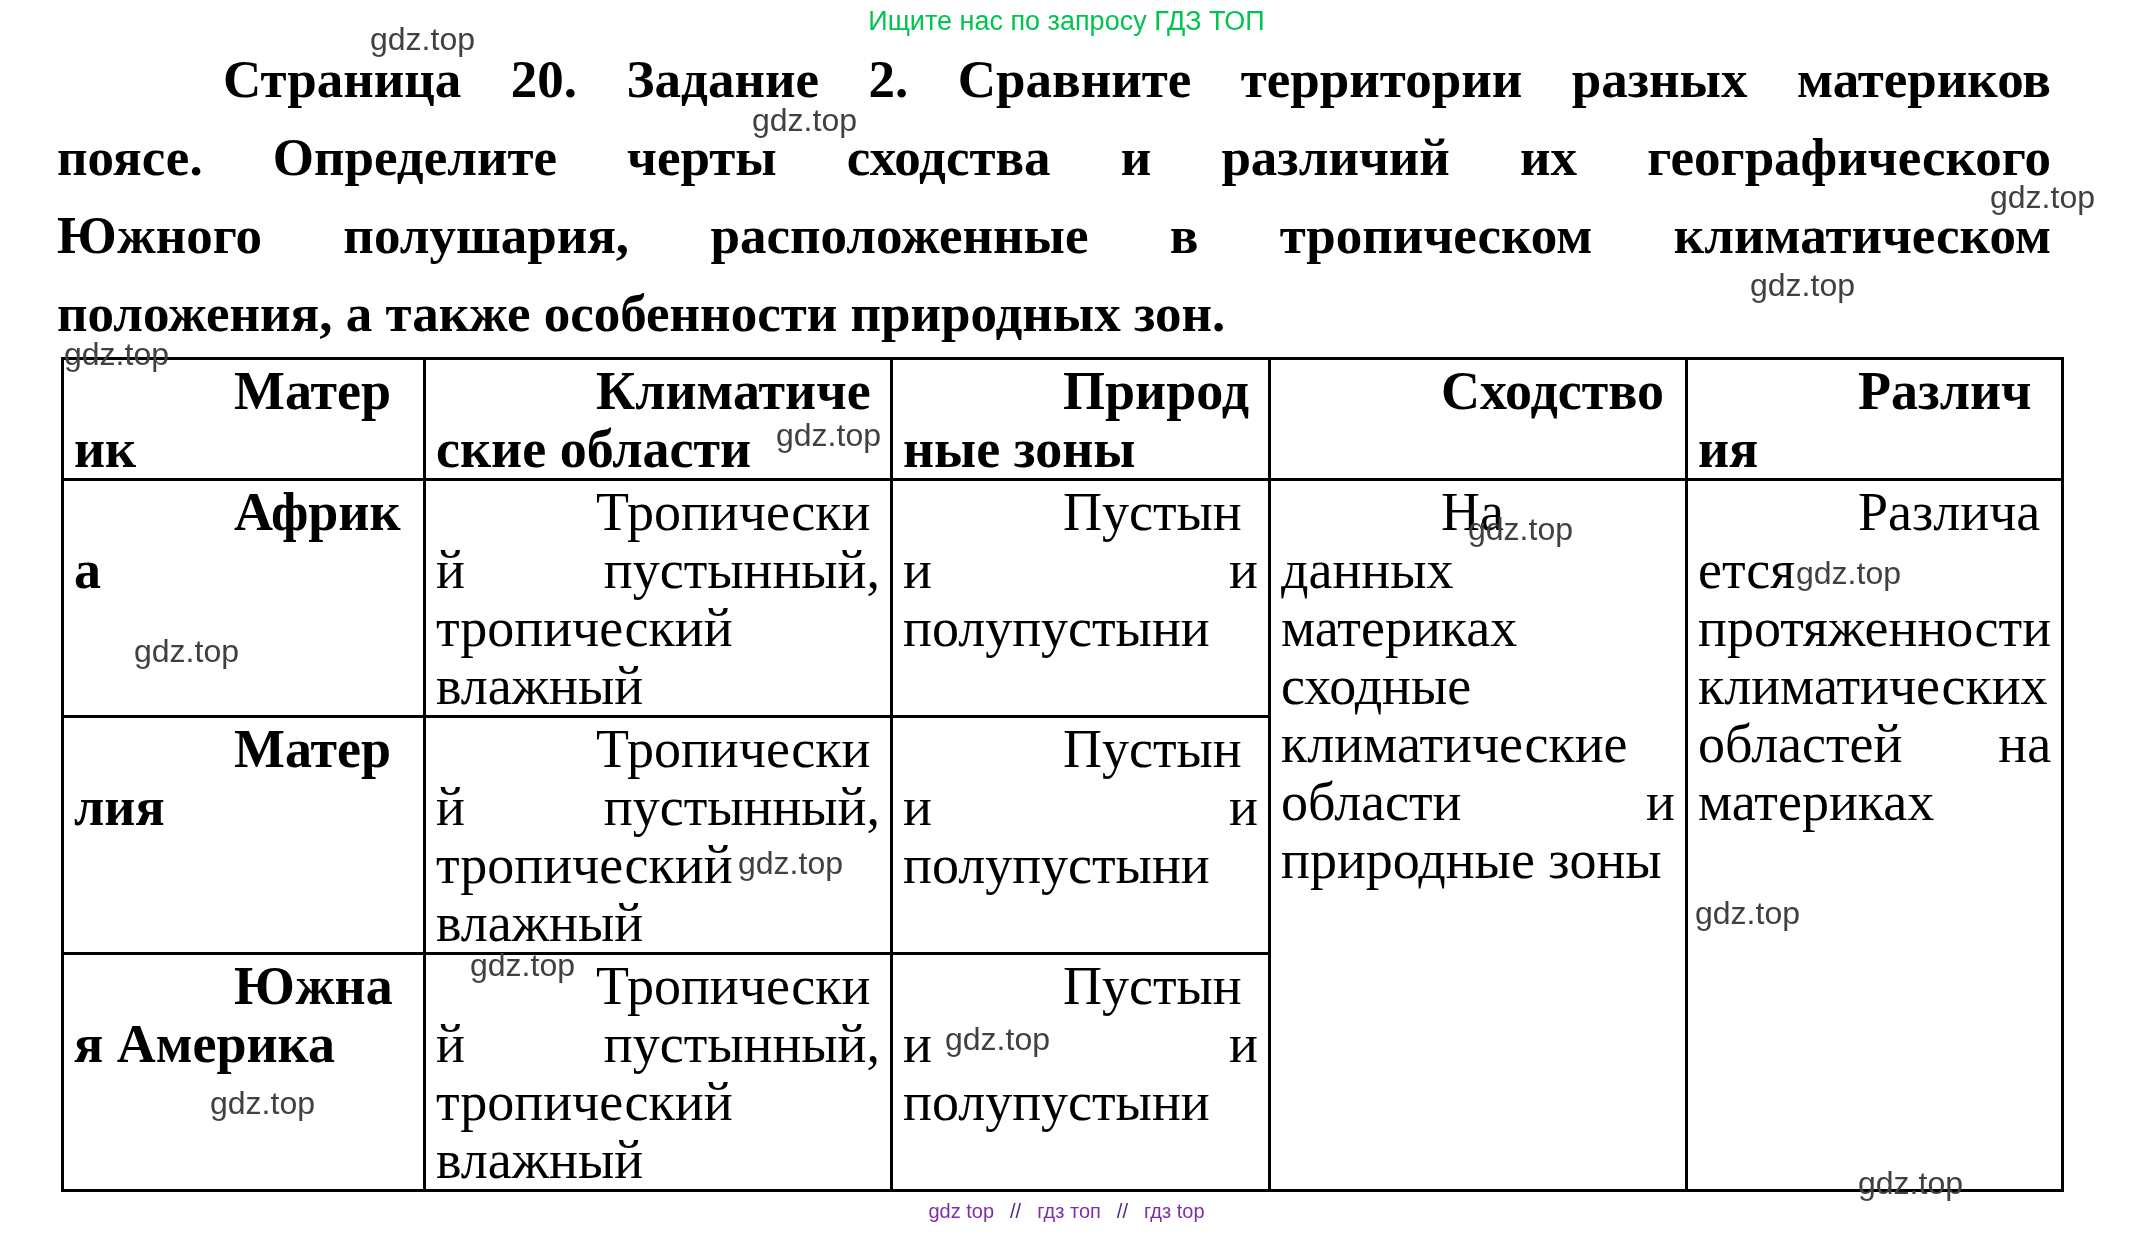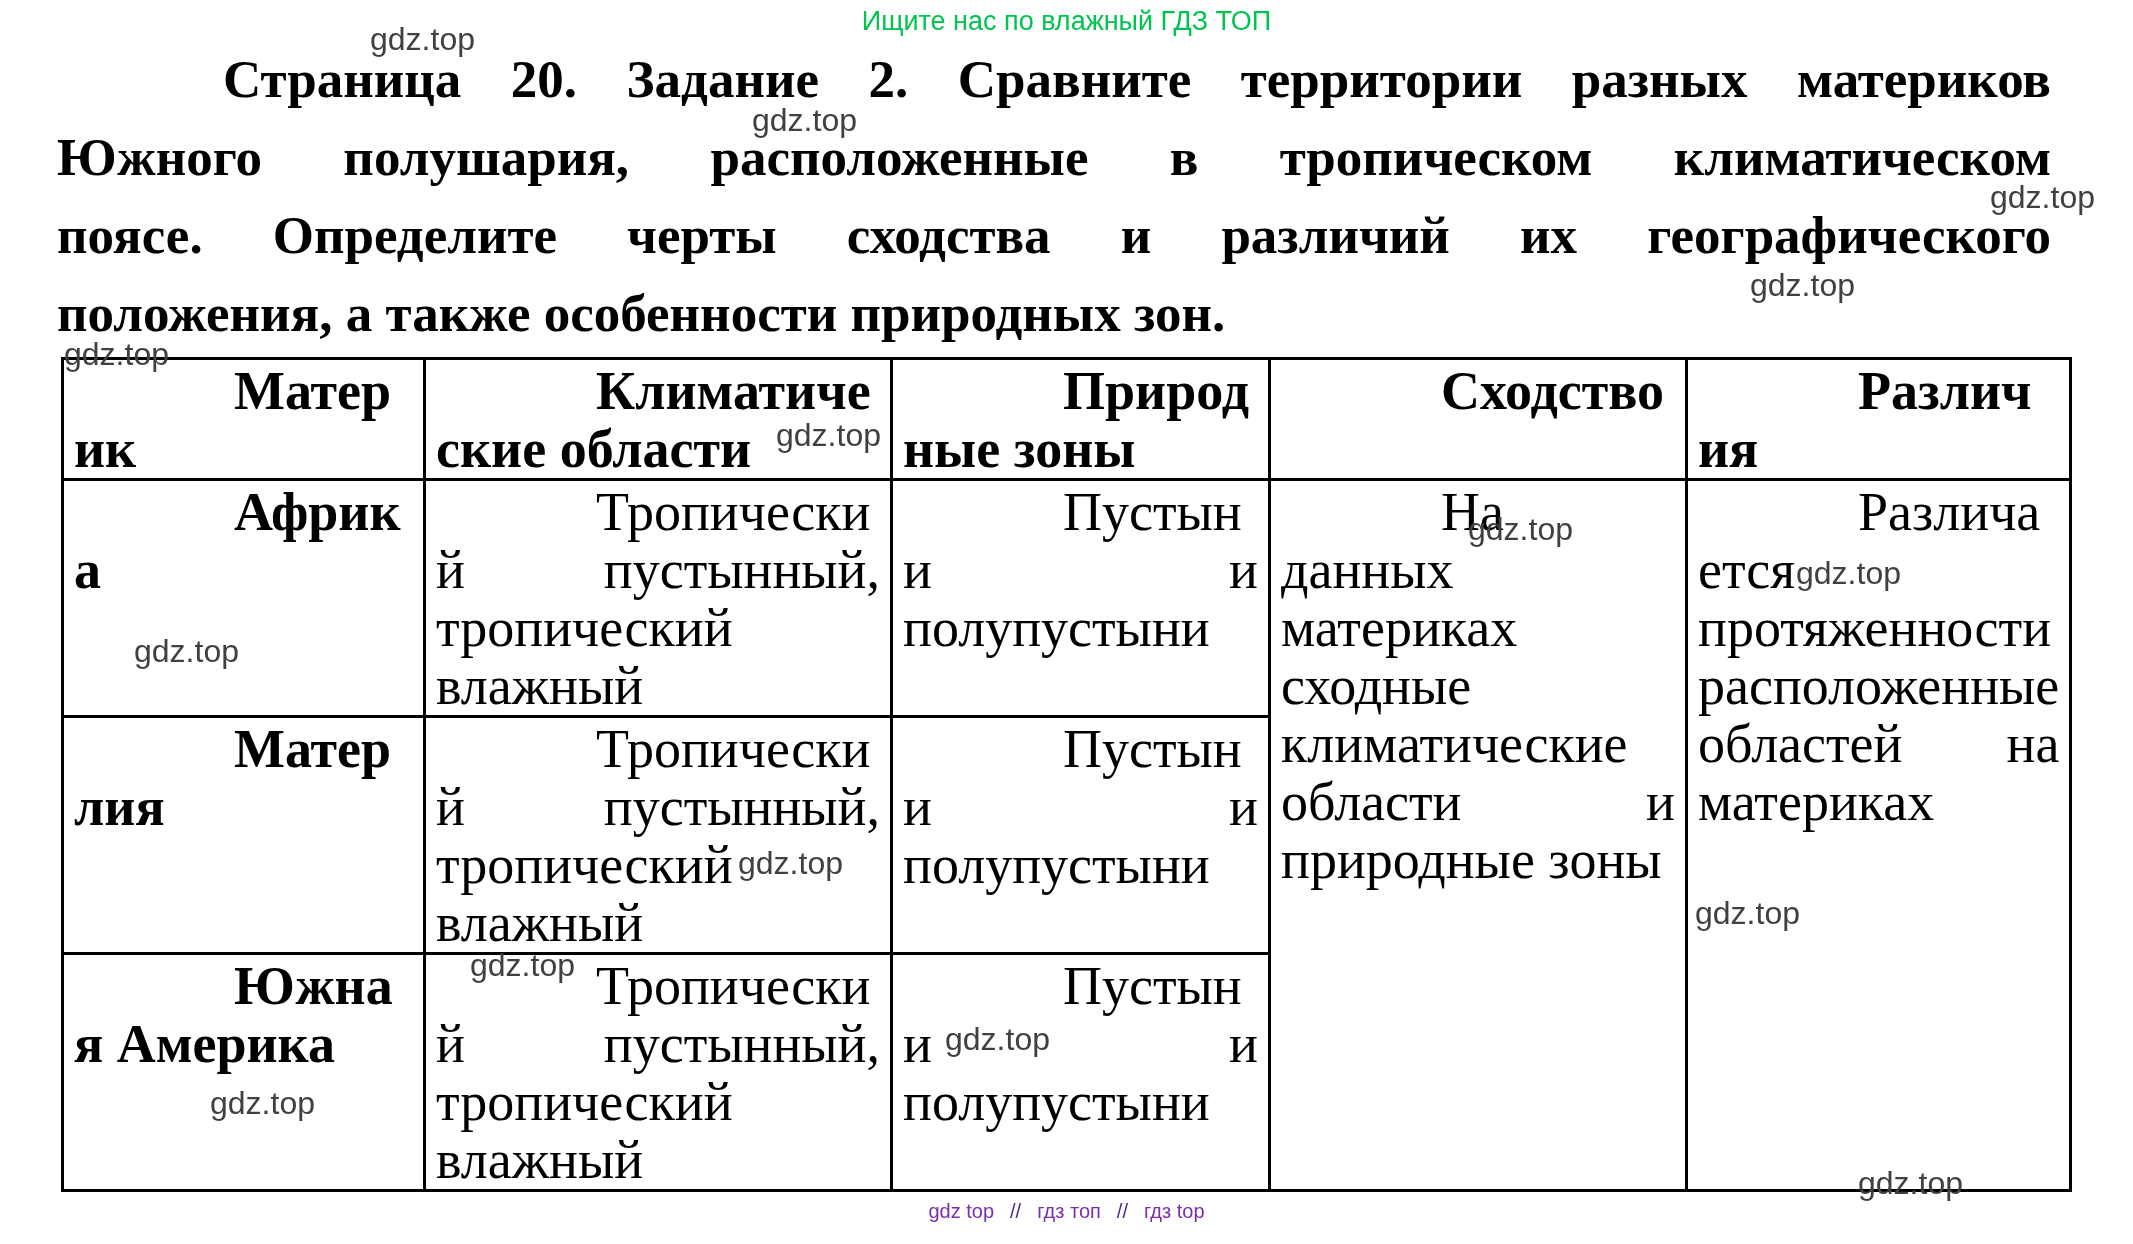--- a/index.html
+++ b/index.html
@@ -50,26 +50,26 @@
     text-align:center;
     font-family:"Liberation Sans", sans-serif;
     font-size:20px;
   }
   .footer a{color:#7b2fa8;text-decoration:none;margin:0 8px;cursor:pointer;}
   .footer .sep{color:#50288c;margin:0 8px;}
 </style>
 </head>
 <body>
 
-<div class="notice">Ищите нас по влажный ГДЗ ТОП</div>
+<div class="notice">Ищите нас по запросу ГДЗ ТОП</div>
 
 <div class="heading">
   <div class="h-ln first">Страница 20. Задание 2. Сравните территории разных материков</div>
+  <div class="h-ln">поясе. Определите черты сходства и различий их географического</div>
   <div class="h-ln">Южного полушария, расположенные в тропическом климатическом</div>
-  <div class="h-ln">поясе. Определите черты сходства и различий их географического</div>
   <div class="h-ln last">положения, а также особенности природных зон.</div>
 </div>
 
 <table class="grid">
   <colgroup>
     <col style="width:362px">
     <col style="width:467px">
     <col style="width:378px">
     <col style="width:417px">
     <col style="width:370px">
@@ -119,21 +119,21 @@
       <div class="ln">материках</div>
       <div class="ln">сходные</div>
       <div class="ln">климатические</div>
       <div class="ln jst">области и</div>
       <div class="ln">природные зоны</div>
     </td>
     <td rowspan="3">
       <div class="ln ind">Различа</div>
       <div class="ln">ется</div>
       <div class="ln">протяженности</div>
-      <div class="ln">расположенные</div>
+      <div class="ln">климатических</div>
       <div class="ln jst">областей на</div>
       <div class="ln">материках</div>
     </td>
   </tr>
 
   <tr class="body-row">
     <td>
       <div class="ln ind b">Матер</div>
       <div class="ln b">лия</div>
     </td>

